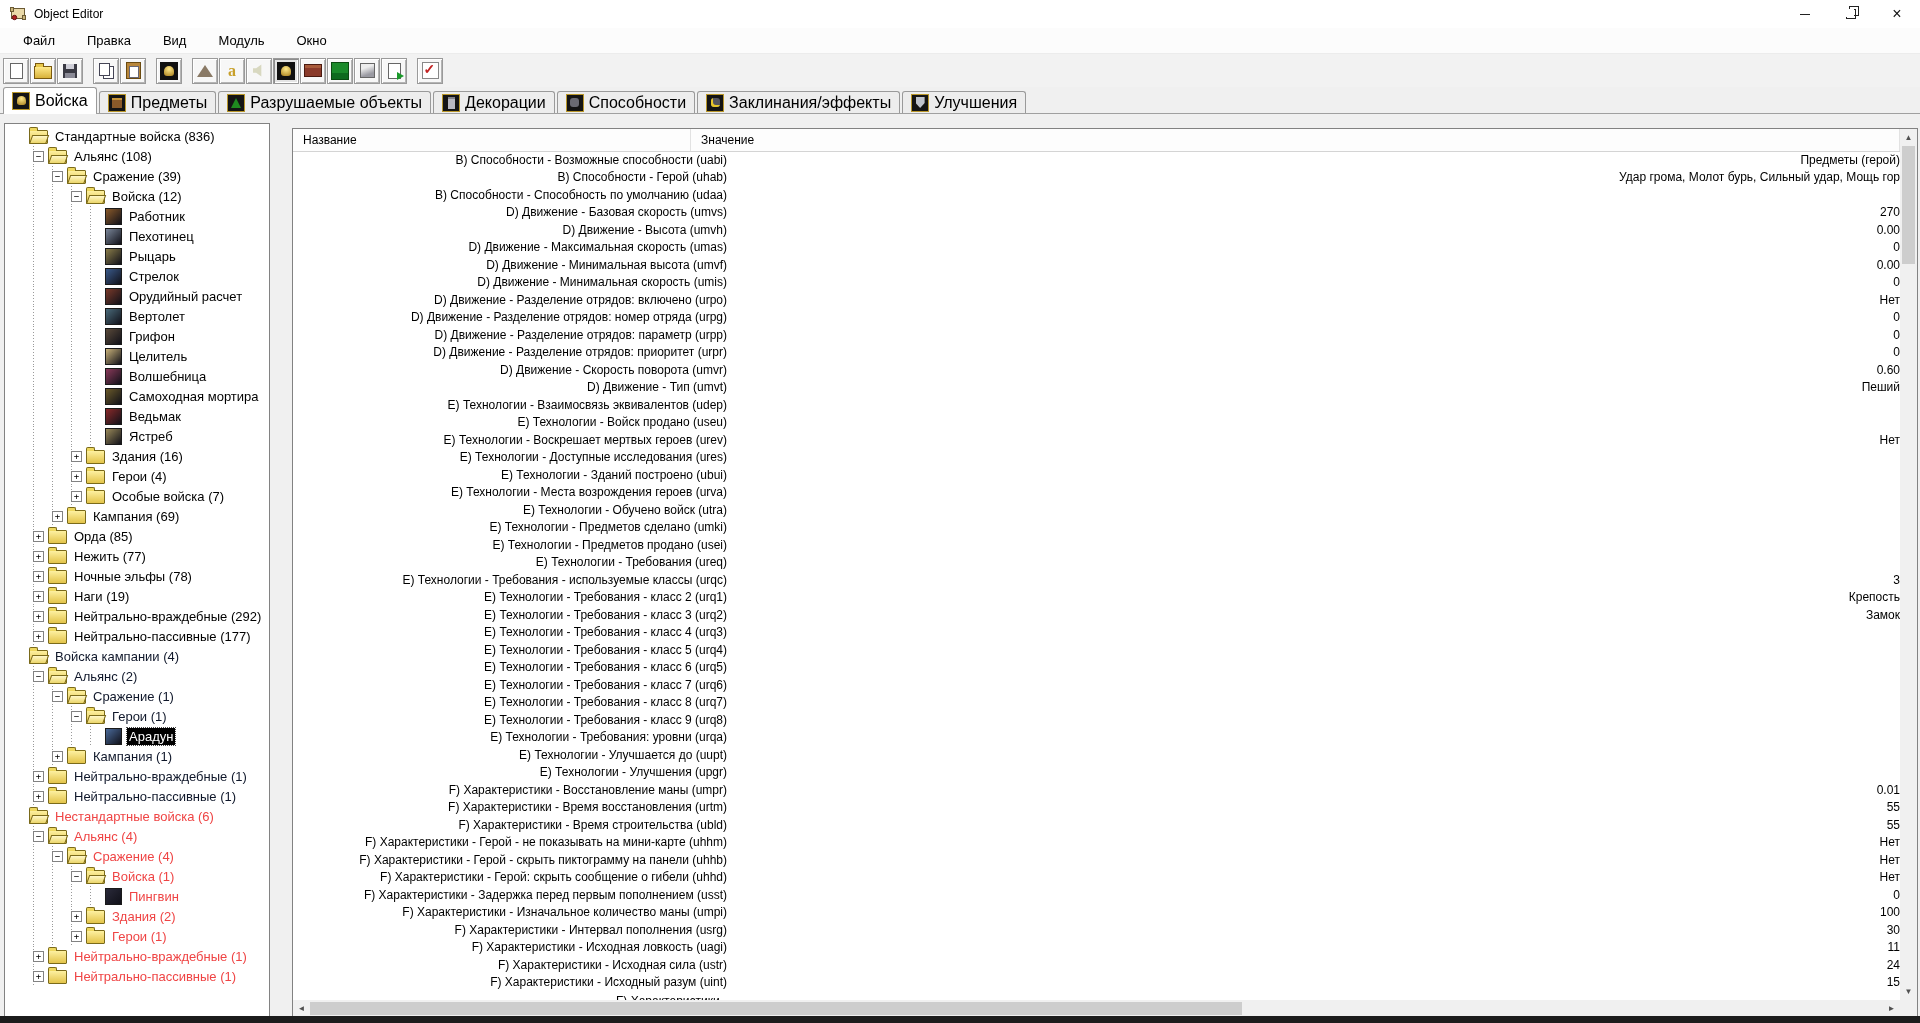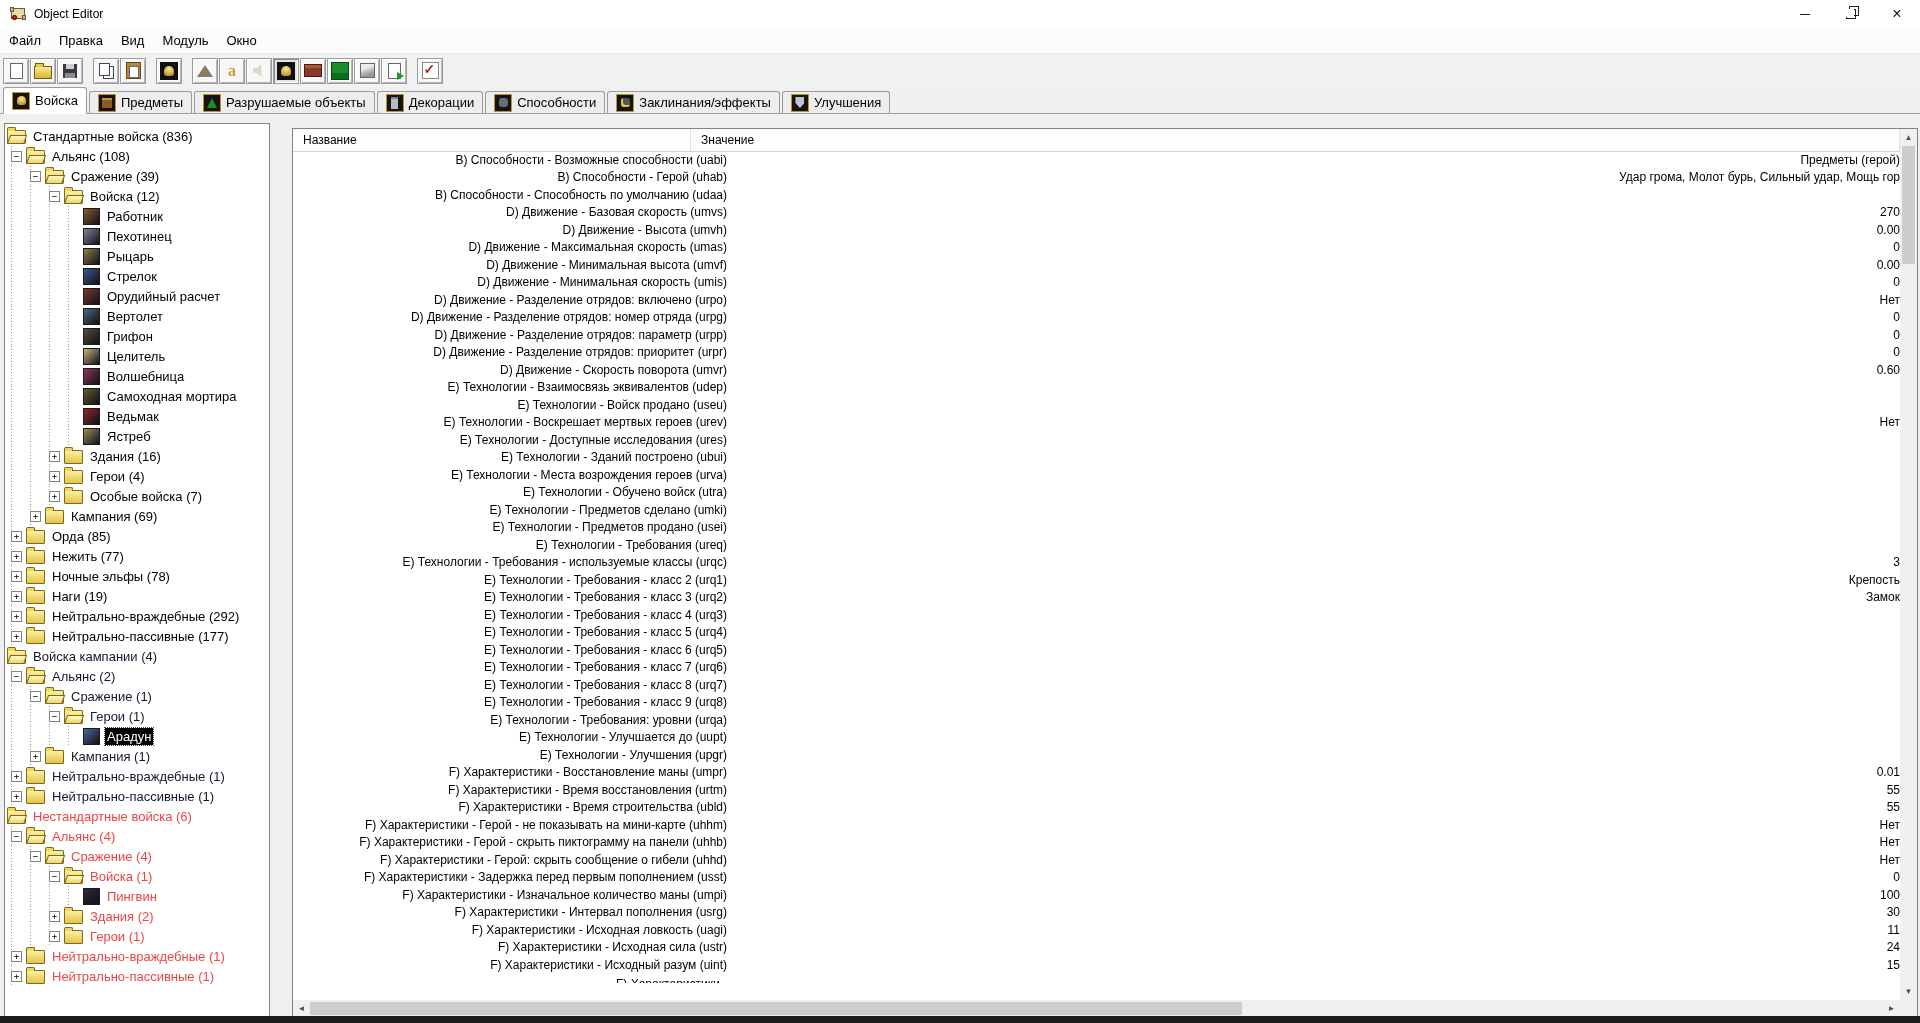--- a/index.html
+++ b/index.html
@@ -13,21 +13,21 @@
   .win-controls{margin-left:auto;display:flex;height:100%;}
   .win-btn{width:46px;height:100%;display:flex;align-items:center;justify-content:center;background:#fff;border:none;padding:0;}
   .min-glyph{width:10px;height:1px;background:#222;display:block;}
   .restore-glyph{position:relative;width:8px;height:8px;border:1px solid #222;background:#fff;display:block;}
   .restore-glyph::before{content:'';position:absolute;left:2px;top:-4px;width:8px;height:8px;border:1px solid #222;}
   .restore-glyph::after{content:'';position:absolute;left:-1px;top:-1px;width:8px;height:8px;background:#fff;}
   .close-glyph{font-size:16px;line-height:16px;color:#111;}
 
   
   .menubar{position:absolute;left:0;top:28px;right:0;height:25px;background:#fcfcfc;display:flex;align-items:stretch;font-size:13px;border-bottom:1px solid #ececec;}
-  .menu-item{padding:0 9px;display:flex;align-items:center;color:#000;}
+  .menu-item{padding:0 9px;display:flex;align-items:center;color:#000;margin-left:14px;}
 
   
   .toolbar{position:absolute;left:0;top:54px;right:0;height:33px;background:#f2f2f2;display:flex;align-items:center;padding-left:3px;border-bottom:1px solid #dcdcdc;}
   .tb-btn{width:26px;height:26px;margin-right:1px;background:#f7f7f7;border:1px solid #9a9a9a;
     box-shadow:inset 1px 1px #ffffff, inset -1px -1px #b4b4b4;display:flex;align-items:center;justify-content:center;padding:0;}
   .tb-btn.pressed{background:#e4e4e4;box-shadow:inset 1px 1px #8c8c8c, inset -1px -1px #ffffff;}
   .tb-gap{width:9px;height:26px;}
   .ic{display:block;flex:none;}
   .new-file-icon{width:11px;height:14px;background:#fff;border:1px solid #666;}
   .open-folder-icon{width:16px;height:11px;background:linear-gradient(#ffe98a,#d8b23a);border:1px solid #7a5a10;position:relative;margin-top:3px;}
@@ -47,39 +47,39 @@
   .campaign-editor-icon{width:16px;height:11px;background:#8a3a2a;border:1px solid #4a1a10;box-shadow:inset 0 3px #a85a3a;}
   .ai-editor-icon{width:16px;height:16px;background:#1a8a2a;border:1px solid #0a4a10;box-shadow:inset 0 -6px #0e6a1e;}
   .object-manager-icon{width:13px;height:13px;background:linear-gradient(160deg,#ececec 30%,#9a9aa2 75%);border:1px solid #666;}
   .import-manager-icon{width:11px;height:14px;background:#fff;border:1px solid #666;position:relative;}
   .import-manager-icon::after{content:'';position:absolute;right:-4px;bottom:-2px;width:0;height:0;border-top:4px solid transparent;border-bottom:4px solid transparent;border-left:7px solid #1a9a2a;}
   .test-map-icon{width:15px;height:15px;background:#fff;border:1px solid #888;position:relative;}
   .test-map-icon::before{content:'\2713';position:absolute;left:1px;top:-2px;color:#c22222;font-weight:bold;font-size:14px;}
 
   
   .tabrow{position:absolute;left:0;top:87px;right:0;height:26px;display:flex;align-items:flex-end;padding-left:3px;border-bottom:1px solid #a0a0a0;background:#f0f0f0;}
-  .tab{height:21px;display:flex;align-items:center;padding:0 8px;border:1px solid #9a9a9a;border-bottom:none;border-radius:3px 3px 0 0;background:#ededed;margin-right:2px;font-size:13px;white-space:nowrap;position:relative;}
+  .tab{height:21px;display:flex;align-items:center;padding:0 8px;border:1px solid #9a9a9a;border-bottom:none;border-radius:3px 3px 0 0;background:#ededed;margin-right:2px;font-size:16px;white-space:nowrap;position:relative;}
   .tab.active{height:25px;background:#fff;}
   .tab.active::after{content:'';position:absolute;left:0;right:0;bottom:-1px;height:1px;background:#fff;}
   .tab-ic{width:16px;height:16px;background:#141414;border:1px solid #b8962a;display:flex;align-items:center;justify-content:center;margin-right:5px;flex:none;}
   .tg{display:block;}
   .tg-helmet-icon{width:9px;height:9px;background:radial-gradient(circle at 50% 30%,#ffe98a,#a67c1a);border-radius:50% 50% 30% 30%;}
   .tg-chest-icon{width:10px;height:8px;background:#8a5a2a;border-top:2px solid #c8963a;}
   .tg-tree-icon{width:0;height:0;border-left:5px solid transparent;border-right:5px solid transparent;border-bottom:10px solid #1f8a1f;}
   .tg-tower-icon{width:7px;height:10px;background:#b8b8c0;border-top:2px solid #808088;}
   .tg-fist-icon{width:9px;height:9px;background:#6a6a72;border-radius:3px;}
   .tg-spell-icon{width:9px;height:9px;background:#55555e;border-radius:3px;box-shadow:inset 2px -2px #e8c62a;}
   .tg-shield-icon{width:9px;height:11px;background:#c0c4cc;clip-path:polygon(0 0,100% 0,100% 55%,50% 100%,0 55%);}
 
   
   .tree-panel{position:absolute;left:4px;top:123px;width:264px;height:893px;background:#fff;border:1px solid #828282;overflow:hidden;}
   .table-panel{position:absolute;left:292px;top:128px;width:1624px;height:888px;background:#fff;border:1px solid #828282;overflow:hidden;text-align:right;}
 
   
-  .tree{position:absolute;inset:2px 0 0 0;padding-left:2px;}
+  .tree{position:absolute;inset:2px 0 0 0;padding-left:24px;}
   .trow{height:20px;display:flex;align-items:center;font-size:13px;white-space:nowrap;}
   .guide{width:19px;height:20px;flex:none;background-image:repeating-linear-gradient(to bottom,#9a9a9a 0 1px,transparent 1px 3px);background-size:1px 100%;background-position:4px 0;background-repeat:no-repeat;}
   .exp{width:9px;height:9px;flex:none;border:1px solid #828282;background:#fff;margin:0 4px 0 -15px;display:flex;align-items:center;justify-content:center;font:9px/9px "DejaVu Sans Mono",monospace;color:#000;}
   .fold{width:17px;height:12px;position:relative;margin:2px 5px 0 0;flex:none;background:linear-gradient(#fdf0a0,#e3c44a);border:1px solid #7a6a1a;border-radius:1px;}
   .fold::before{content:'';position:absolute;top:-4px;left:-1px;width:7px;height:3px;background:#eed860;border:1px solid #7a6a1a;border-bottom:none;border-radius:2px 2px 0 0;}
   .fold.open::after{content:'';position:absolute;left:-1px;bottom:-1px;width:15px;height:7px;background:linear-gradient(#fff8c8,#ecd66a);border:1px solid #7a6a1a;transform:skewX(-20deg);transform-origin:bottom left;}
   .uicon{width:15px;height:15px;border:1px solid #1a1a1a;margin-right:5px;flex:none;}
   .tlabel{padding:1px 2px;}
   .c-standard{color:#000;}
   .c-campaign{color:#0f172a;}
@@ -599,20 +599,24 @@
         </div>
         <div class="lvrow">
           <div class="lv-name">D) Движение - Разделение отрядов: приоритет (urpr)</div>
           <div class="lv-val">0</div>
         </div>
         <div class="lvrow">
           <div class="lv-name">D) Движение - Скорость поворота (umvr)</div>
           <div class="lv-val">0.60</div>
         </div>
         <div class="lvrow">
+          <div class="lv-name">D) Движение - Тип (umvt)</div>
+          <div class="lv-val">Пеший</div>
+        </div>
+        <div class="lvrow">
           <div class="lv-name">E) Технологии - Взаимосвязь эквивалентов (udep)</div>
           <div class="lv-val"></div>
         </div>
         <div class="lvrow">
           <div class="lv-name">E) Технологии - Войск продано (useu)</div>
           <div class="lv-val"></div>
         </div>
         <div class="lvrow">
           <div class="lv-name">E) Технологии - Воскрешает мертвых героев (urev)</div>
           <div class="lv-val">Нет</div>

